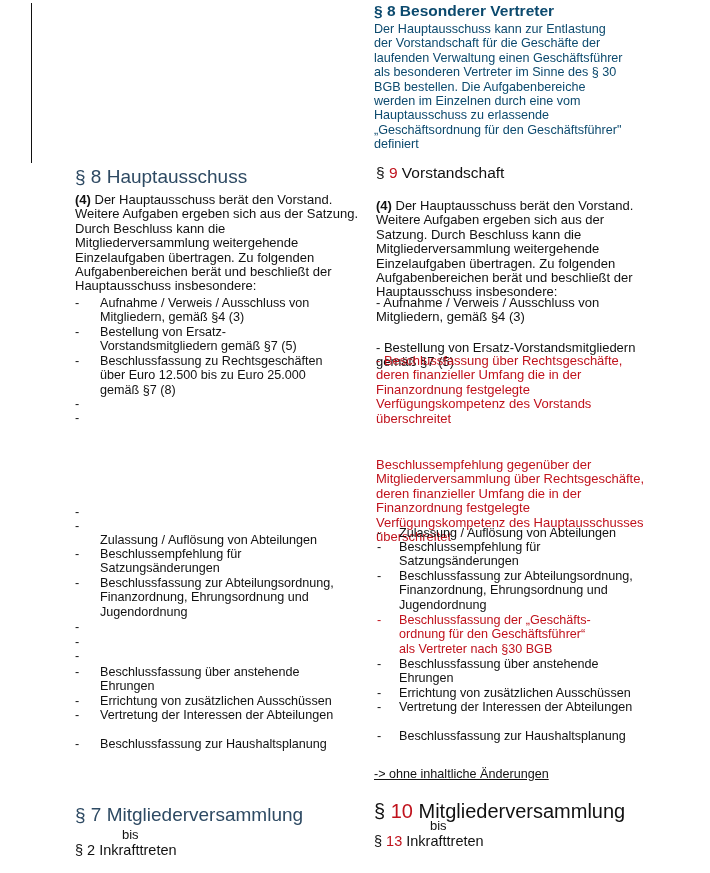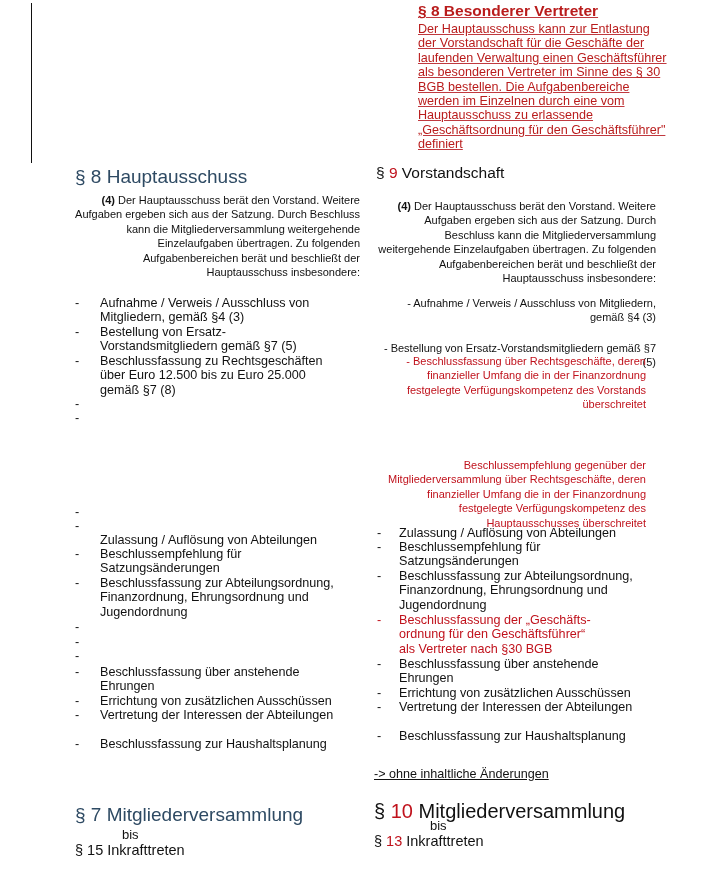--- a/index.html
+++ b/index.html
@@ -2,28 +2,28 @@
 <html><head>
   <meta charset="utf-8">
   <style>
     html, body { margin: 0; padding: 0; background: #ffffff; }
     body {
       width: 710px; height: 873px; position: relative; overflow: hidden;
       font-family: "Liberation Sans", sans-serif; color: #111111;
     }
     .vline { position: absolute; left: 31px; top: 3px; width: 1px; height: 160px; background: #111; }
     .h-blue { color: #2e4a63; font-size: 19px; position: absolute; white-space: nowrap; }
-    .para { font-size: 11px; line-height: 14.4px; position: absolute; width: 285px; text-align: right; }
+    .para { font-size: 13px; line-height: 14.4px; position: absolute; width: 285px; }
     .para b { font-weight: bold; }
 
     .li { position: absolute; font-size: 12.6px; line-height: 14.4px; width: 280px; }
 
     
     .red { color: #c0121c; }
-    .red-ul { color: #b91c1c; text-decoration: underline; text-decoration-color: #c0393f; margin-left: 44px; }
+    .red-ul { color: #0c4a6e; text-decoration-color: #c0393f; }
     .insert-title { position: absolute; left: 374px; top: 2px; font-size: 15.5px; font-weight: bold; white-space: nowrap; }
     .insert-body { position: absolute; left: 374px; top: 22px; font-size: 12.6px; line-height: 14.4px; width: 250px; }
 
     .h-black { color: #111; font-size: 15.5px; position: absolute; white-space: nowrap; }
     .note { position: absolute; left: 374px; top: 767px; font-size: 12.6px; font-weight: normal; text-decoration: underline; white-space: nowrap; }
     .bis { position: absolute; font-size: 13px; }
   </style>
 </head>
 <body>
 
@@ -60,21 +60,21 @@
       <div class="li" style="left: 75px; top: 694px;">-</div>
       <div class="li" style="left: 100px; top: 694px; width: 240px;">Errichtung von zusätzlichen Ausschüssen</div>
       <div class="li" style="left: 75px; top: 708px;">-</div>
       <div class="li" style="left: 100px; top: 708px; width: 240px;">Vertretung der Interessen der Abteilungen</div>
       <div class="li" style="left: 75px; top: 737px;">-</div>
       <div class="li" style="left: 100px; top: 737px; width: 240px;">Beschlussfassung zur Haushaltsplanung</div>
     </div>
 
   <div class="h-blue" style="left:75px; top:804px;">§ 7 Mitgliederversammlung</div>
   <div class="bis" style="left:122px; top:827px;">bis</div>
-  <div class="h-black" style="left:75px; top:842px; font-size:14.5px;">§ 15 Inkrafttreten</div>
+  <div class="h-black" style="left:75px; top:842px; font-size:14.5px;">§ 2 Inkrafttreten</div>
 </div>
 
 <div>
   <div class="insert-title red-ul">§ 8 Besonderer Vertreter</div>
   <div class="insert-body red-ul">Der Hauptausschuss kann zur Entlastung der Vorstandschaft für die Geschäfte der laufenden Verwaltung einen Geschäftsführer als besonderen Vertreter im Sinne des § 30 BGB bestellen. Die Aufgabenbereiche werden im Einzelnen durch eine vom Hauptausschuss zu erlassende „Geschäftsordnung für den Geschäftsführer" definiert</div>
 
   <div class="h-black" style="left:376px; top:164px;">
     <span>§ </span><span class="red">9</span><span> Vorstandschaft</span>
   </div>
 

